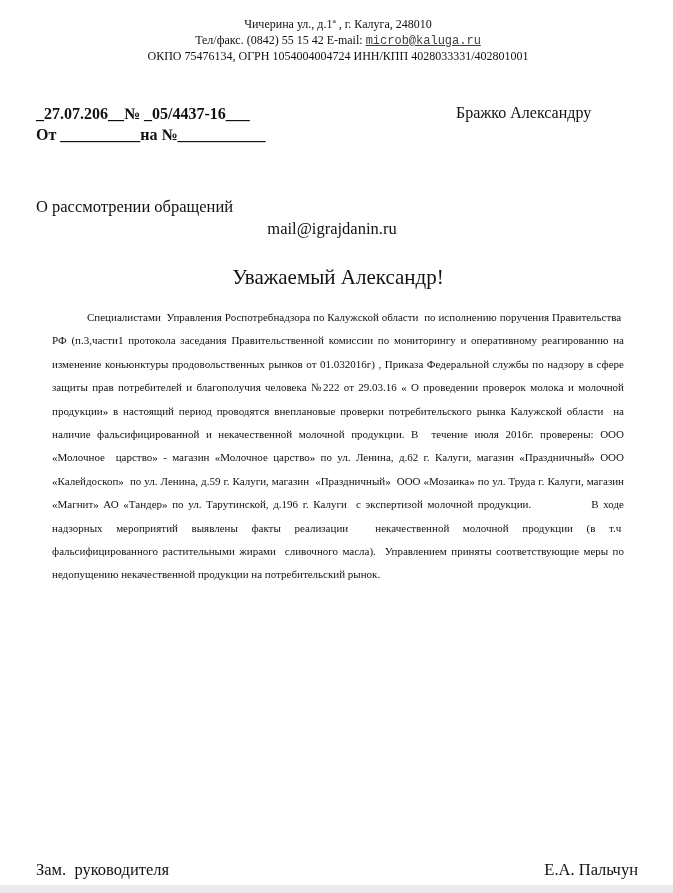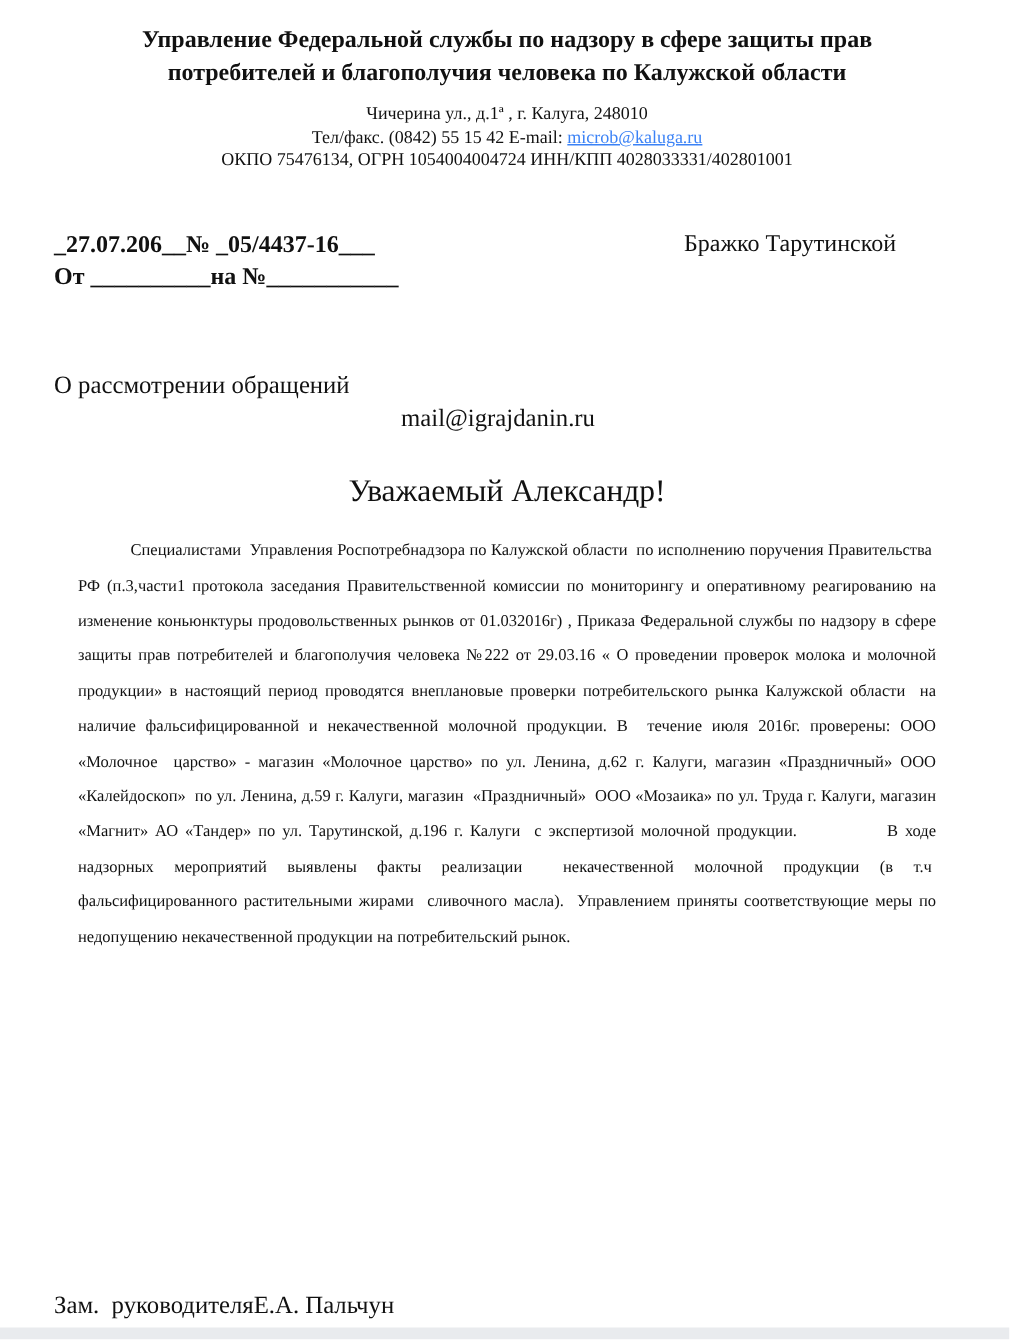--- a/index.html
+++ b/index.html
@@ -30,23 +30,24 @@
     line-height: 1.38;
     margin-top: 7px;
     padding: 0 42px;
   }
   .contact-block {
     font-size: 12px;
     line-height: 1.3;
     margin-top: 8px;
   }
   .email-link {
-    color: #3b82f6;
+    color: #404040;
     text-decoration: underline;
     cursor: pointer;
+    font-family: Liberation Mono, monospace;
   }
   .ref-row {
     display: flex;
     margin-top: 38px;
     font-size: 16px;
   }
   .ref-left {
     width: 420px;
     line-height: 1.32;
     white-space: nowrap;
@@ -74,52 +75,52 @@
     text-indent: 35px;
     font-size: 11px;
     line-height: 23.4px;
   }
   .sig-row {
     position: absolute;
     left: 36px;
     right: 33px;
     bottom: 13px;
     display: flex;
+    justify-content: space-between;
     font-size: 16.5px;
   }
   .sig-name { padding-right: 2px; }
   .scan-edge-bar {
     position: absolute;
     left: 0;
     right: 0;
     bottom: 0;
     height: 8px;
     background: #e9ebee;
   }
 </style>
 </head>
 <body>
 
 <div class="page">
 
   <div class="letterhead">
-    <div class="office-name">Управление Федеральной службы по надзору в сфере защиты прав потребителей и благополучия человека по Калужской области</div>
     <div class="contact-block">
       <div>Чичерина ул., д.1ª , г. Калуга, 248010</div>
       <div><span>Тел/факс. (0842) 55 15 42 E-mail: </span><span class="email-link">microb@kaluga.ru</span></div>
       <div>ОКПО 75476134, ОГРН 1054004004724 ИНН/КПП 4028033331/402801001</div>
     </div>
   </div>
 
   <div class="ref-row">
     <div class="ref-left">
       <div>_27.07.206__№ _05/4437-16___</div>
       <div>От __________на №___________</div>
     </div>
-    <div class="ref-right">Бражко Тарутинской</div>
+    <div class="ref-right">Бражко Александру</div>
   </div>
 
   <div class="subject-line">О рассмотрении обращений</div>
 
   <div class="addressee-email">mail@igrajdanin.ru</div>
 
   <div class="salutation">Уважаемый Александр!</div>
 
   <div class="body-text">
     <p>Специалистами&nbsp; Управления Роспотребнадзора по Калужской области&nbsp; по исполнению поручения Правительства&nbsp; РФ (п.3,части1 протокола заседания Правительственной комиссии по мониторингу и оперативному реагированию на изменение коньюнктуры продовольственных рынков от 01.032016г) , Приказа Федеральной службы по надзору в сфере защиты прав потребителей и благополучия человека №222 от 29.03.16 « О проведении проверок молока и молочной продукции» в настоящий период проводятся внеплановые проверки потребительского рынка Калужской области&nbsp; на наличие фальсифицированной и некачественной молочной продукции. В&nbsp; течение июля 2016г. проверены: ООО «Молочное&nbsp; царство» - магазин «Молочное царство» по ул. Ленина, д.62 г. Калуги, магазин «Праздничный» ООО «Калейдоскоп»&nbsp; по ул. Ленина, д.59 г. Калуги, магазин&nbsp; «Праздничный»&nbsp; ООО «Мозаика» по ул. Труда г. Калуги, магазин «Магнит» АО «Тандер» по ул. Тарутинской, д.196 г. Калуги&nbsp; с экспертизой молочной продукции.&nbsp;&nbsp;&nbsp;&nbsp;&nbsp;&nbsp;&nbsp;&nbsp;&nbsp;&nbsp;&nbsp;&nbsp; В ходе надзорных мероприятий выявлены факты реализации&nbsp; некачественной молочной продукции (в т.ч&nbsp; фальсифицированного растительными жирами&nbsp; сливочного масла).&nbsp; Управлением приняты соответствующие меры по недопущению некачественной продукции на потребительский рынок.</p>

